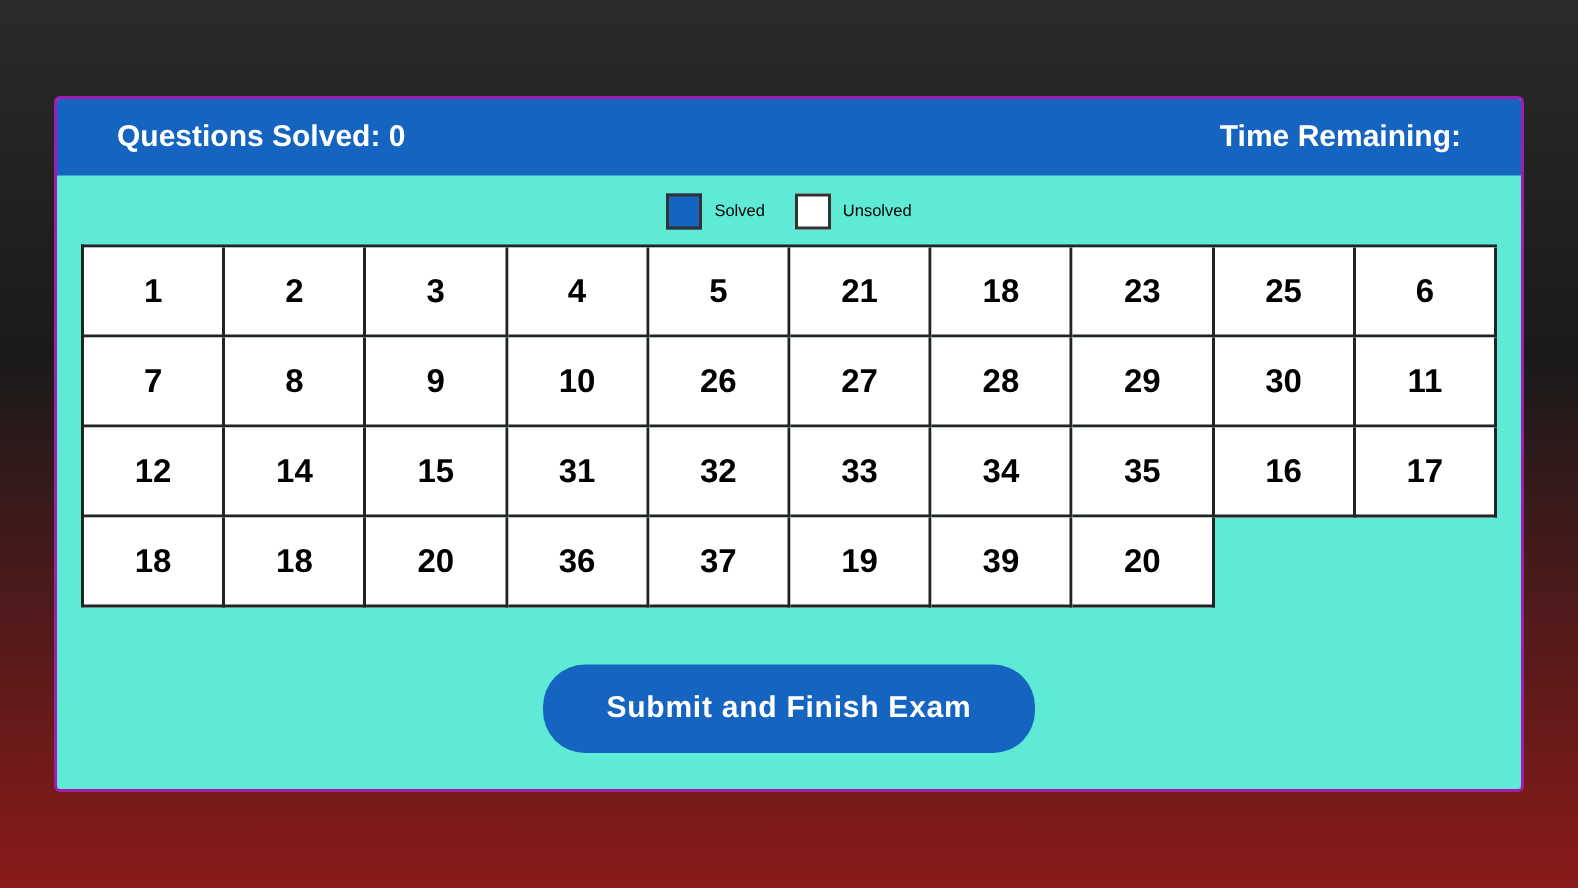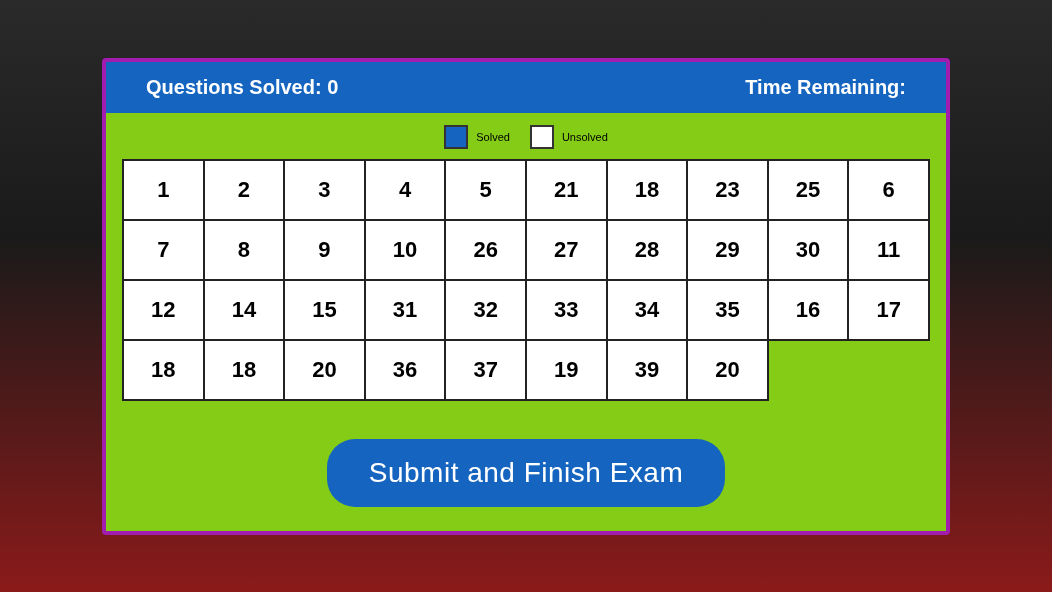--- a/index.html
+++ b/index.html
@@ -8,23 +8,23 @@
       width: 1052px;
       height: 592px;
       background: linear-gradient(to bottom, #2a2a2a 0%, #1a1a1a 40%, #8b1a1a 100%);
       display: flex;
       align-items: center;
       justify-content: center;
       font-family: Arial, sans-serif;
     }
 
     .exam-container {
-      width: 848px;
-      background: #84cc16;
-      border: 4px solid #a21caf;
+      width: 980px;
+      background: #5eead4;
+      border: 2px solid #a21caf;
       border-radius: 4px;
       overflow: hidden;
     }
 
     .header {
       background: #1565C0;
       color: #fff;
       display: flex;
       align-items: center;
       justify-content: space-between;
@@ -91,22 +91,22 @@
       display: flex;
       justify-content: center;
       padding: 22px 0 24px 0;
     }
 
     .submit-btn {
       background: #1565C0;
       color: #fff;
       border: none;
       border-radius: 28px;
-      font-size: 28px;
-      font-weight: normal;
+      font-size: 20px;
+      font-weight: bold;
       padding: 18px 42px;
       cursor: pointer;
       letter-spacing: 0.5px;
     }
   </style>
 </head>
 <body>
 
 <div class="exam-container">
 

